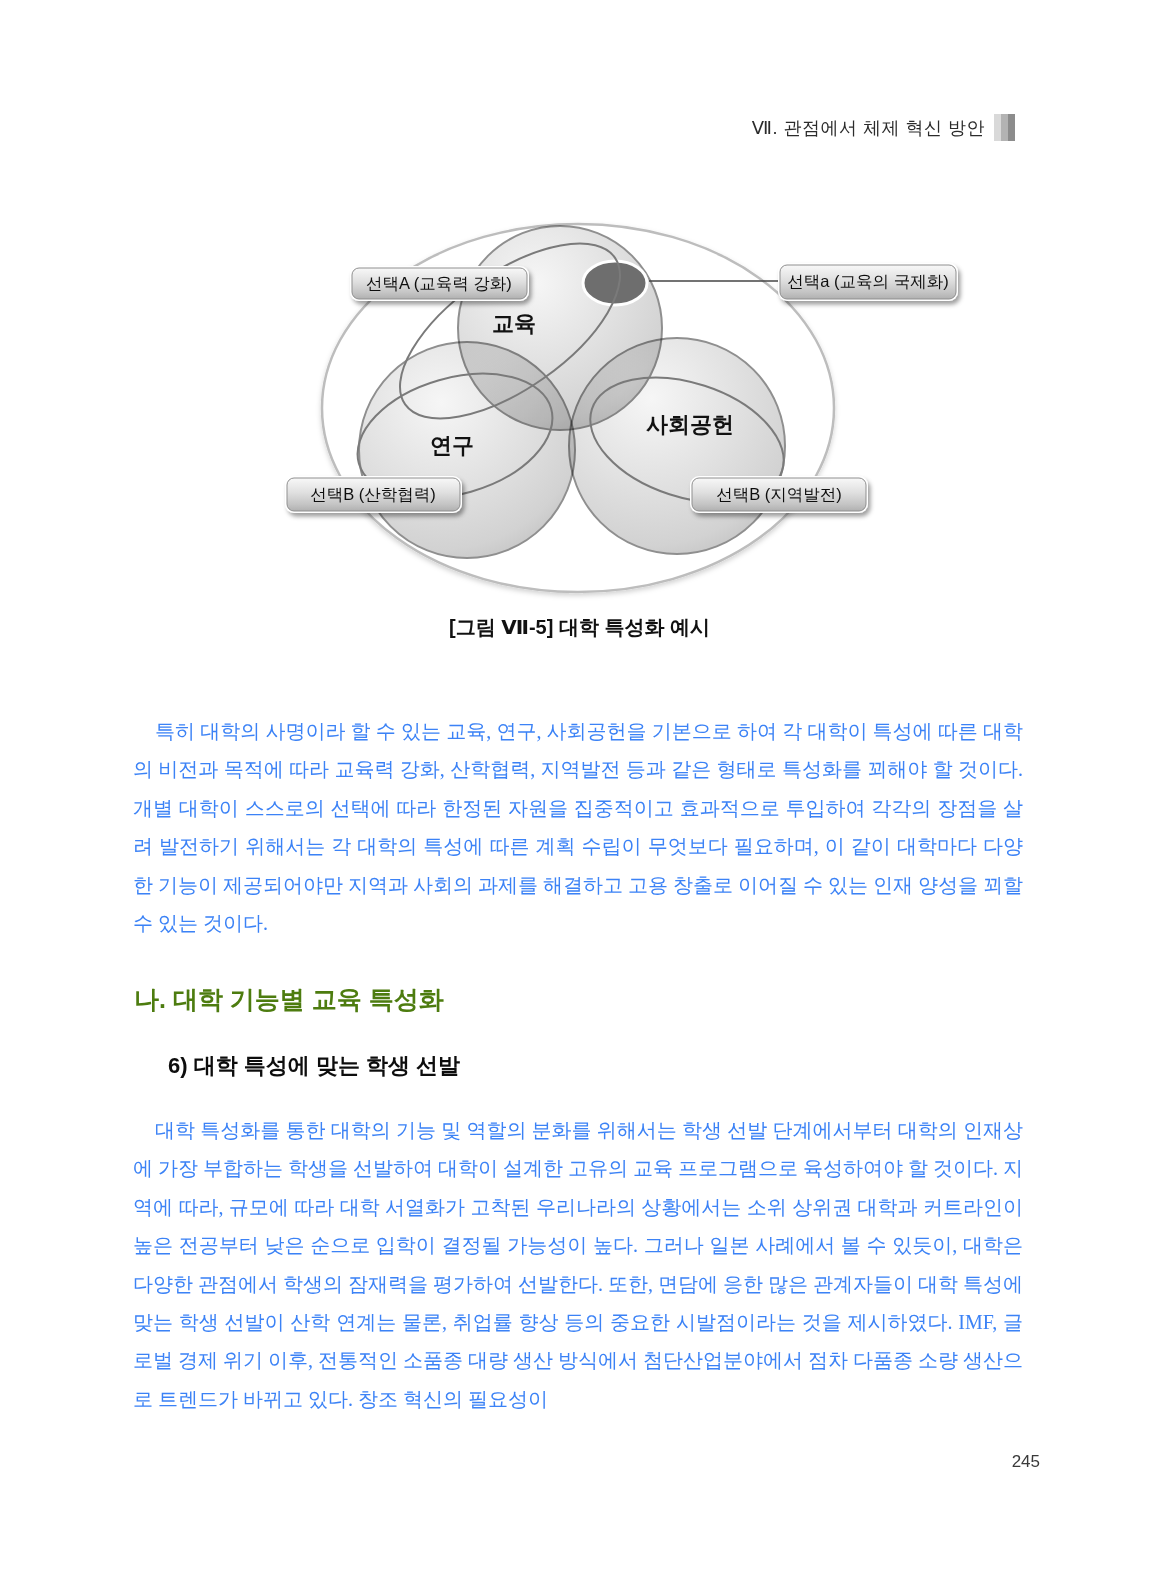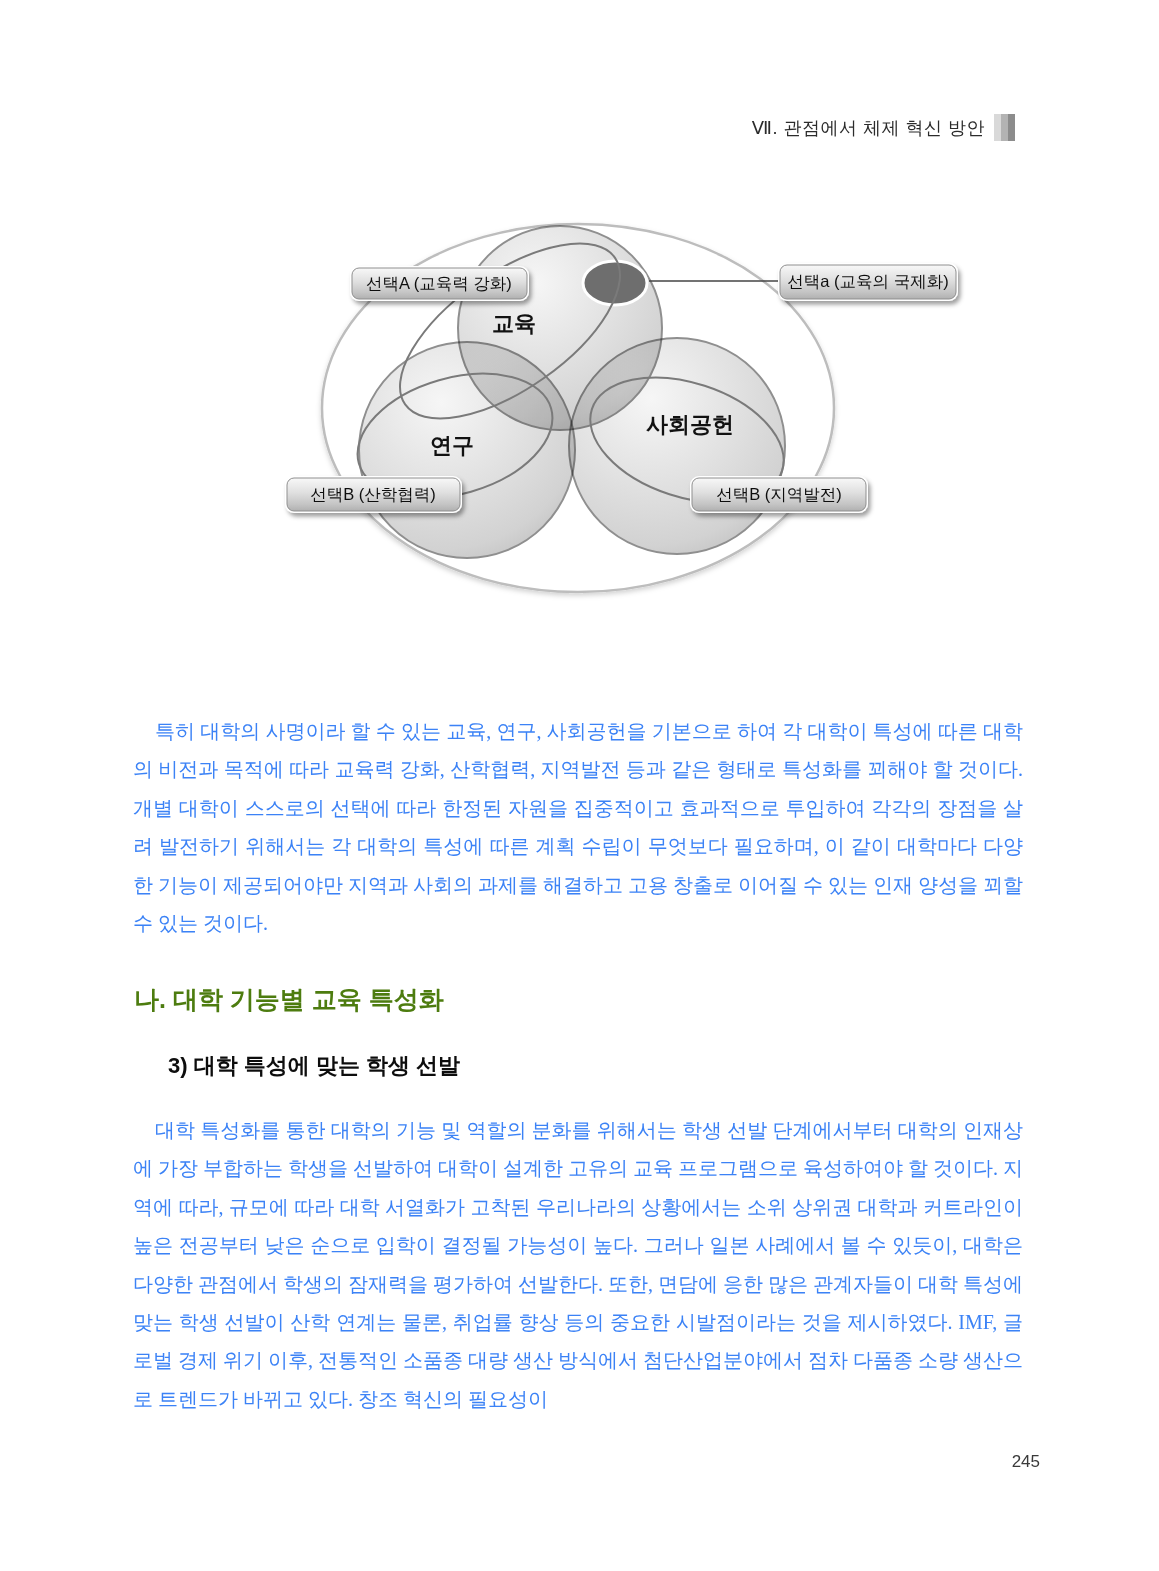--- a/index.html
+++ b/index.html
@@ -169,23 +169,24 @@
       </g>
 
       <g filter="url(#boxShadow)">
         <rect x="410" y="260" width="178" height="37" rx="9" fill="#ffffff"></rect>
         <rect x="412" y="262" width="174" height="33" rx="7" fill="url(#boxGrad)" stroke="#8f8f8f" stroke-width="1"></rect>
         <text class="callout-text" x="499" y="284" text-anchor="middle">선택B (지역발전)</text>
       </g>
     </svg>
   </div>
 
+  <div class="figure-caption">[그림 Ⅶ-5] 대학 특성화 예시</div>
 
   <p class="para para-1">특히 대학의 사명이라 할 수 있는 교육, 연구, 사회공헌을 기본으로 하여 각 대학이 특성에 따른 대학의 비전과 목적에 따라 교육력 강화, 산학협력, 지역발전 등과 같은 형태로 특성화를 꾀해야 할 것이다. 개별 대학이 스스로의 선택에 따라 한정된 자원을 집중적이고 효과적으로 투입하여 각각의 장점을 살려 발전하기 위해서는 각 대학의 특성에 따른 계획 수립이 무엇보다 필요하며, 이 같이 대학마다 다양한 기능이 제공되어야만 지역과 사회의 과제를 해결하고 고용 창출로 이어질 수 있는 인재 양성을 꾀할 수 있는 것이다.</p>
 
   <h2 class="section-heading">나. 대학 기능별 교육 특성화</h2>
-  <h3 class="subsection-heading">3) 대학 특성에 맞는 학생 선발</h3>
+  <h3 class="subsection-heading">6) 대학 특성에 맞는 학생 선발</h3>
 
   <p class="para para-2">대학 특성화를 통한 대학의 기능 및 역할의 분화를 위해서는 학생 선발 단계에서부터 대학의 인재상에 가장 부합하는 학생을 선발하여 대학이 설계한 고유의 교육 프로그램으로 육성하여야 할 것이다. 지역에 따라, 규모에 따라 대학 서열화가 고착된 우리나라의 상황에서는 소위 상위권 대학과 커트라인이 높은 전공부터 낮은 순으로 입학이 결정될 가능성이 높다. 그러나 일본 사례에서 볼 수 있듯이, 대학은 다양한 관점에서 학생의 잠재력을 평가하여 선발한다. 또한, 면담에 응한 많은 관계자들이 대학 특성에 맞는 학생 선발이 산학 연계는 물론, 취업률 향상 등의 중요한 시발점이라는 것을 제시하였다. IMF, 글로벌 경제 위기 이후, 전통적인 소품종 대량 생산 방식에서 첨단산업분야에서 점차 다품종 소량 생산으로 트렌드가 바뀌고 있다. 창조 혁신의 필요성이</p>
 
   <div class="page-number">245</div>
 
 </div>
 
 </body></html>

